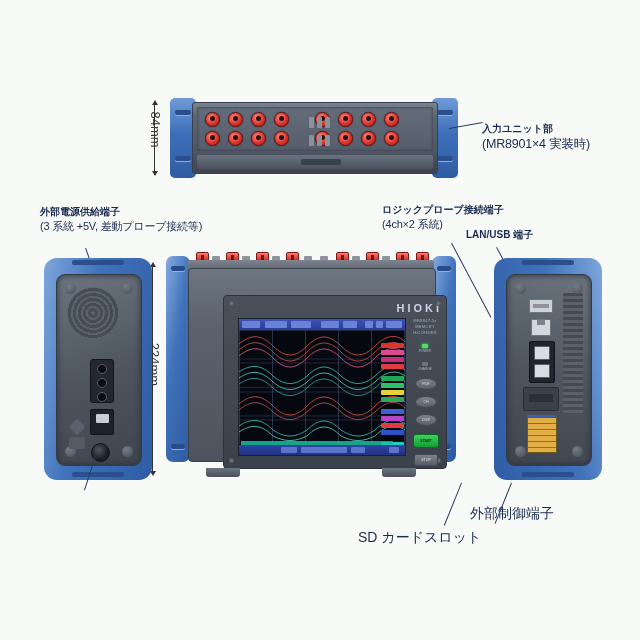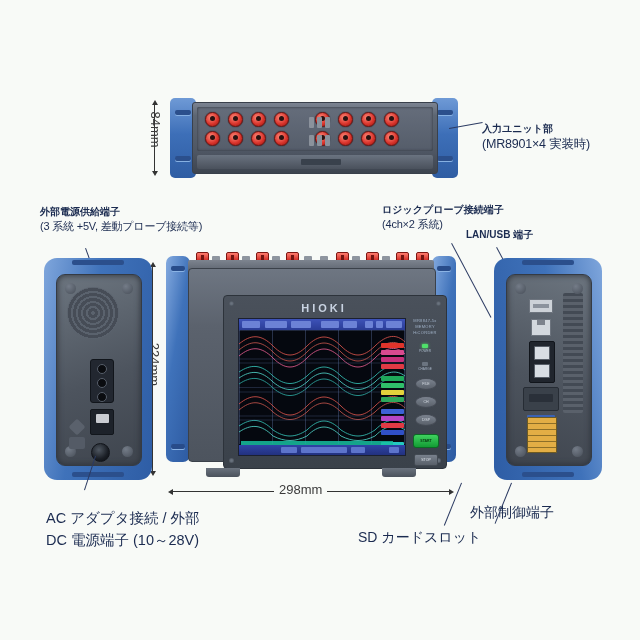--- a/index.html
+++ b/index.html
@@ -89,22 +89,22 @@
      background:linear-gradient(180deg,#6e7682,#5b626d 30%,#4d545e);border-radius:4px;border:1px solid #3b414a;}
   #unit-front .topstrip{position:absolute;left:22px;top:8px;width:246px;height:12px;
      background:linear-gradient(180deg,#7d848f,#5b626d);border-radius:2px 2px 0 0;}
   #unit-front .conns{position:absolute;left:24px;top:0px;width:244px;height:14px;}
   .tconn{position:absolute;top:0;width:11px;height:13px;
      background:linear-gradient(180deg,#ff7c6e,#d22f27 55%,#9c1f1a);border-radius:2px;border:1px solid #7d1511;}
   .tconn b{display:block;width:3px;height:9px;background:#731410;margin:2px auto;}
   .tgrey{position:absolute;top:4px;width:8px;height:9px;background:#8e959f;border-radius:1px;}
   #unit-front .bezel{position:absolute;left:34px;top:26px;width:222px;height:172px;
      background:linear-gradient(180deg,#4a515b,#3a414a);border-radius:4px;border:1px solid #2d333b;}
-  #unit-front .hioki{position:absolute;left:0;top:6px;width:200px;text-align:center;
-     font-size:11px;font-weight:700;letter-spacing:3px;color:#c9d3e2;}
+  #unit-front .hioki{position:absolute;left:0;top:6px;width:200px;text-align:right;
+     font-size:11px;font-weight:700;letter-spacing:3px;color:#c9d3e2;padding-left:18px;}
   #unit-front .corner{position:absolute;width:5px;height:5px;border-radius:50%;background:#6d7682;box-shadow:inset 0 0 2px #2b3038;}
   #unit-front .lcd{position:absolute;left:14px;top:22px;width:166px;height:136px;background:#060a14;border:1px solid #1b2030;overflow:hidden;}
   .lcd .menubar{position:absolute;left:0;top:0;width:100%;height:11px;background:linear-gradient(180deg,#3d52b8,#2a3c96);}
   .lcd .menubar i{position:absolute;top:2px;height:7px;background:#6c82d6;border-radius:1px;display:block;}
   .lcd .plot{position:absolute;left:0;top:11px;width:100%;height:114px;background:#05080f;}
   .lcd .grid{position:absolute;left:0;top:0;width:100%;height:100%;
      background-image:linear-gradient(to right,rgba(90,110,160,.40) 1px,transparent 1px),
                       linear-gradient(to bottom,rgba(90,110,160,.30) 1px,transparent 1px);
      background-size:33px 28.5px;}
   .lcd svg{position:absolute;left:0;top:0;}
@@ -472,35 +472,25 @@
           <b></b>
         </div>
       <div class="sd">
           <b></b>
         </div>
       <div class="ctrlTop"></div>
       <div class="ctrl"></div>
     </div>
   </div>
 
-  <div class="abs" style="left:168px;top:484px;width:286px;height:18px;">
-    <div class="dimline" style="left:4px;top:7px;width:278px;height:1px;"></div>
-    <div class="arrowL" style="left:0;top:4.5px;"></div>
-    <div class="arrowR" style="right:0;top:4.5px;"></div>
-    <div class="dim" style="position:absolute;left:106px;top:-2px;background:#f8faf7;padding:0 5px;">298mm</div>
-  </div>
 
   <div class="lead" style="left:84px;top:490px;width:36px;transform:rotate(-72deg);"></div>
-  <div class="abs callout" style="left:46px;top:508px;line-height:1.5;">
-    <div style="font-size:14.5px;">AC アダプタ接続 / 外部</div>
-    <div style="font-size:14.5px;">DC 電源端子 (10～28V)</div>
-  </div>
 
   <div class="lead" style="left:462px;top:483px;width:46px;transform:rotate(112deg);"></div>
   <div class="lead" style="left:512px;top:483px;width:44px;transform:rotate(112deg);"></div>
   <div class="abs callout" style="left:358px;top:528px;font-size:14px;">
     <span>SD カードスロット</span>
   </div>
-  <div class="abs callout" style="left:470px;top:504px;font-size:14px;font-family:Liberation Mono, monospace;">
+  <div class="abs callout" style="left:470px;top:504px;font-size:14px;">
     <span>外部制御端子</span>
   </div>
 
 </div>
 
 </body></html>

